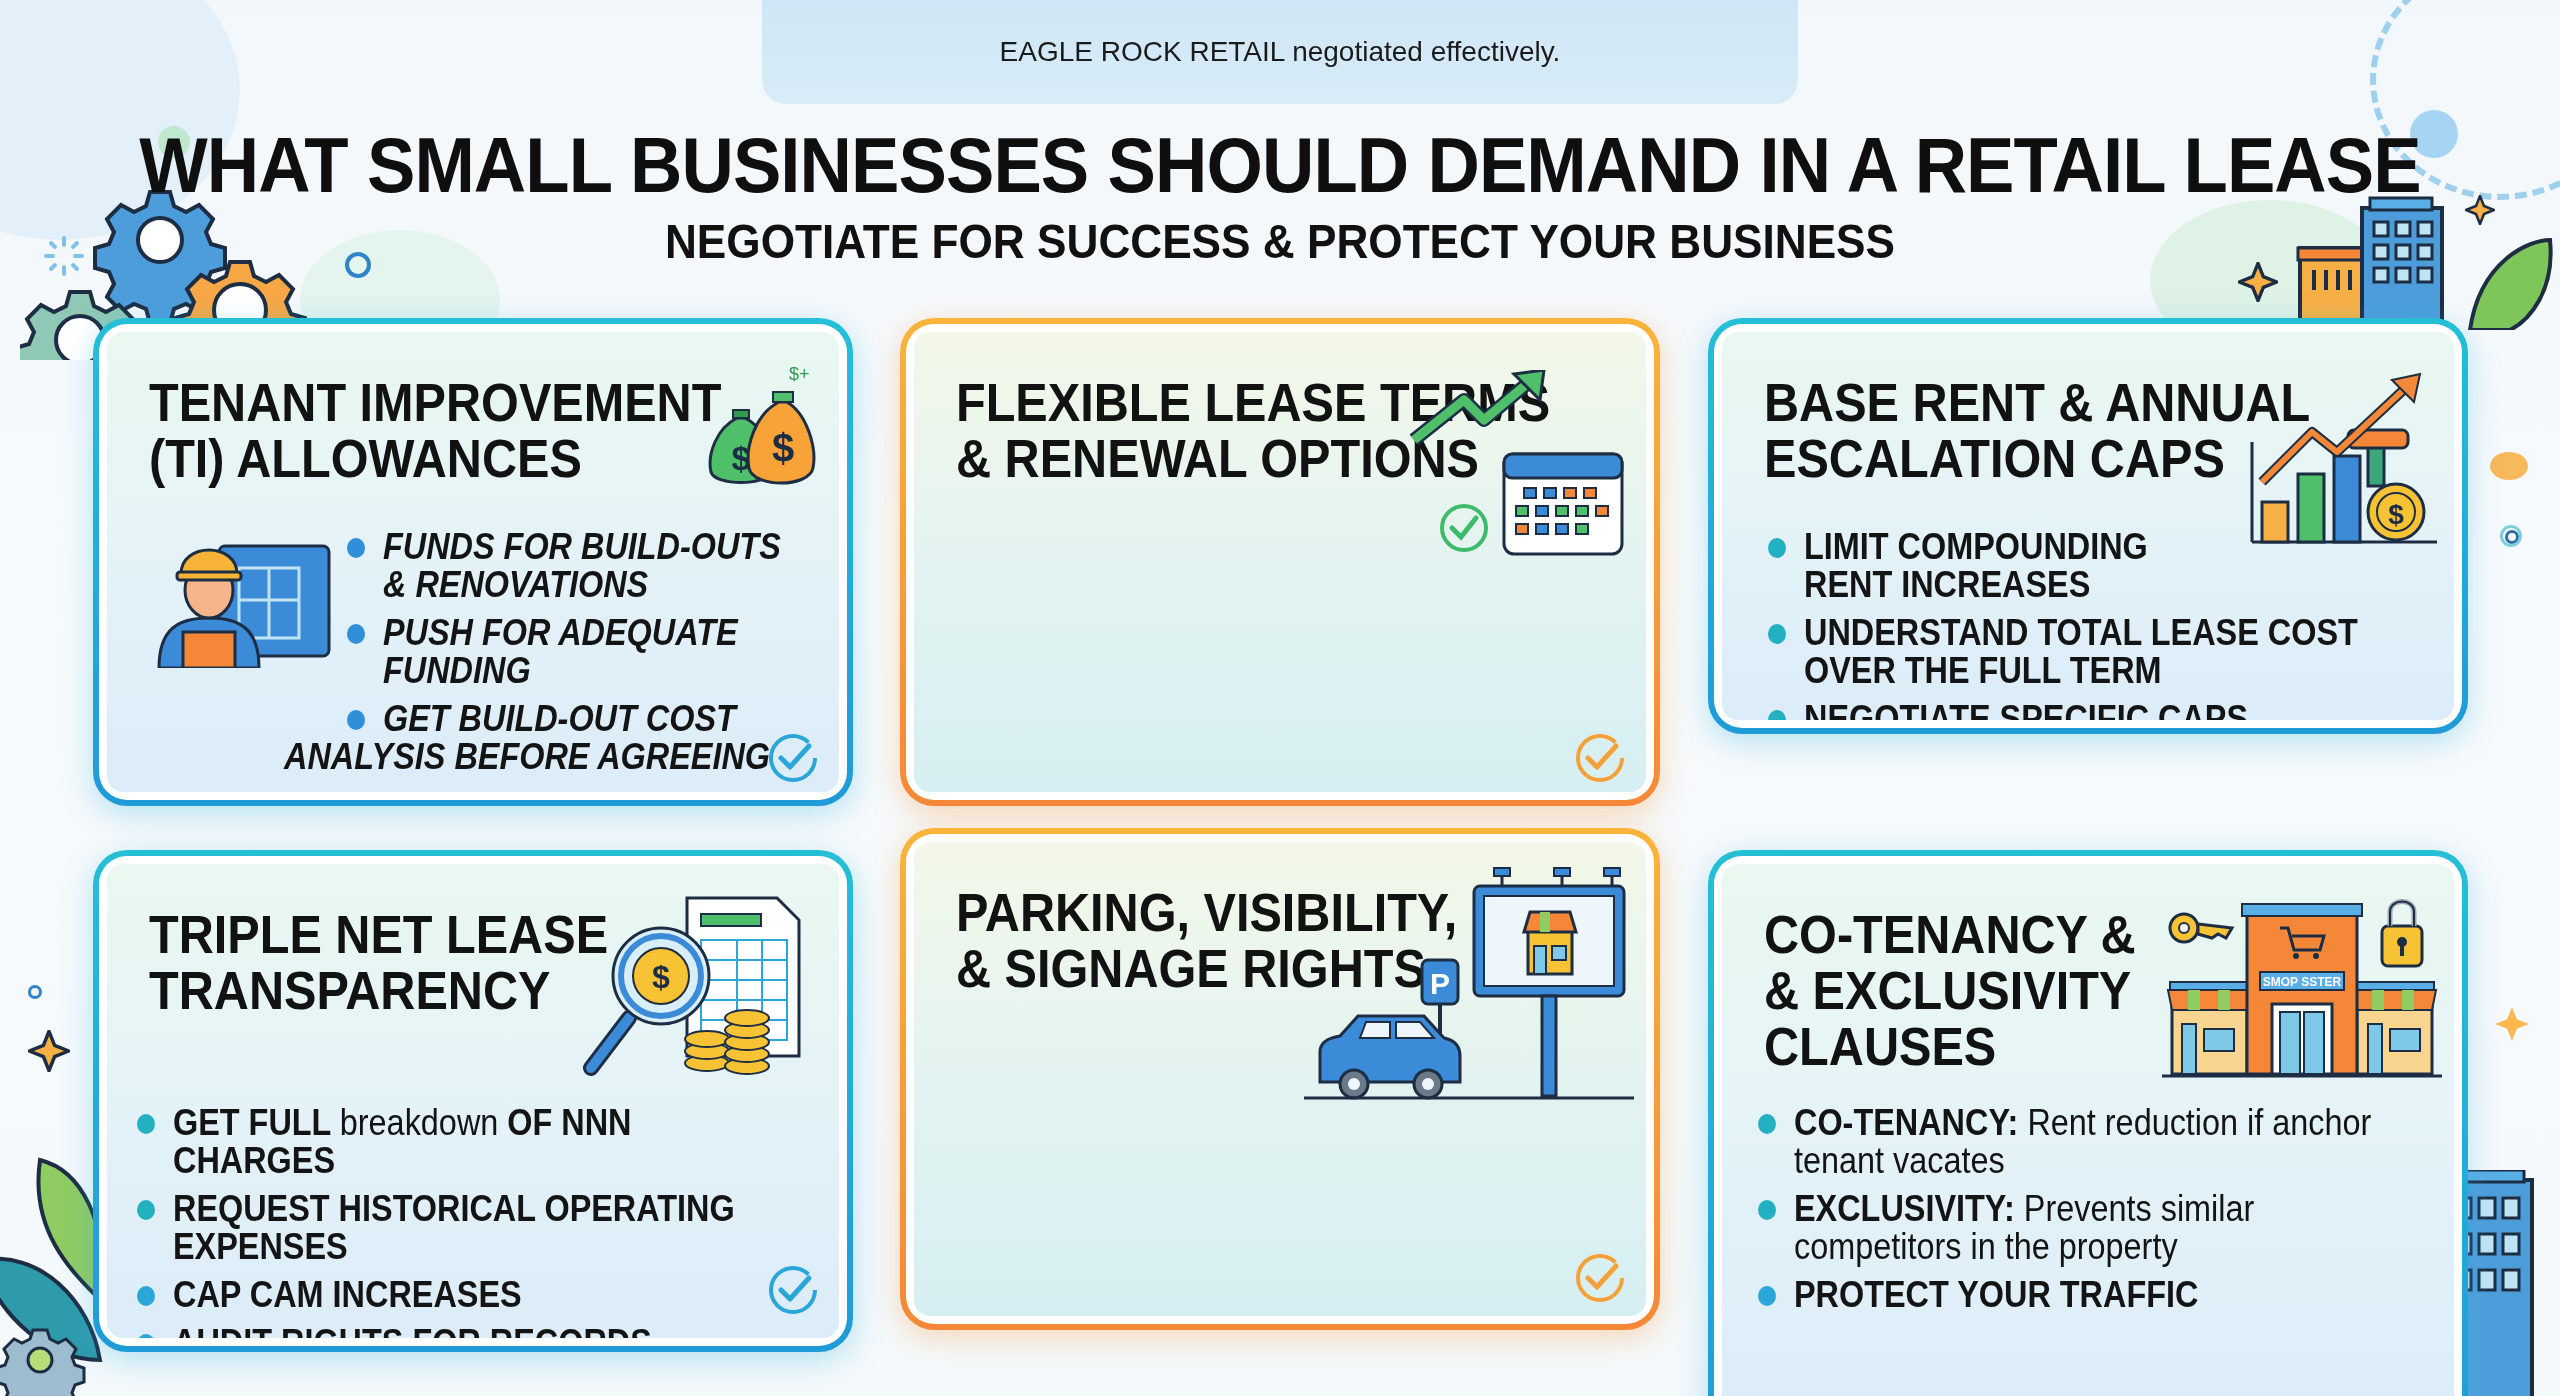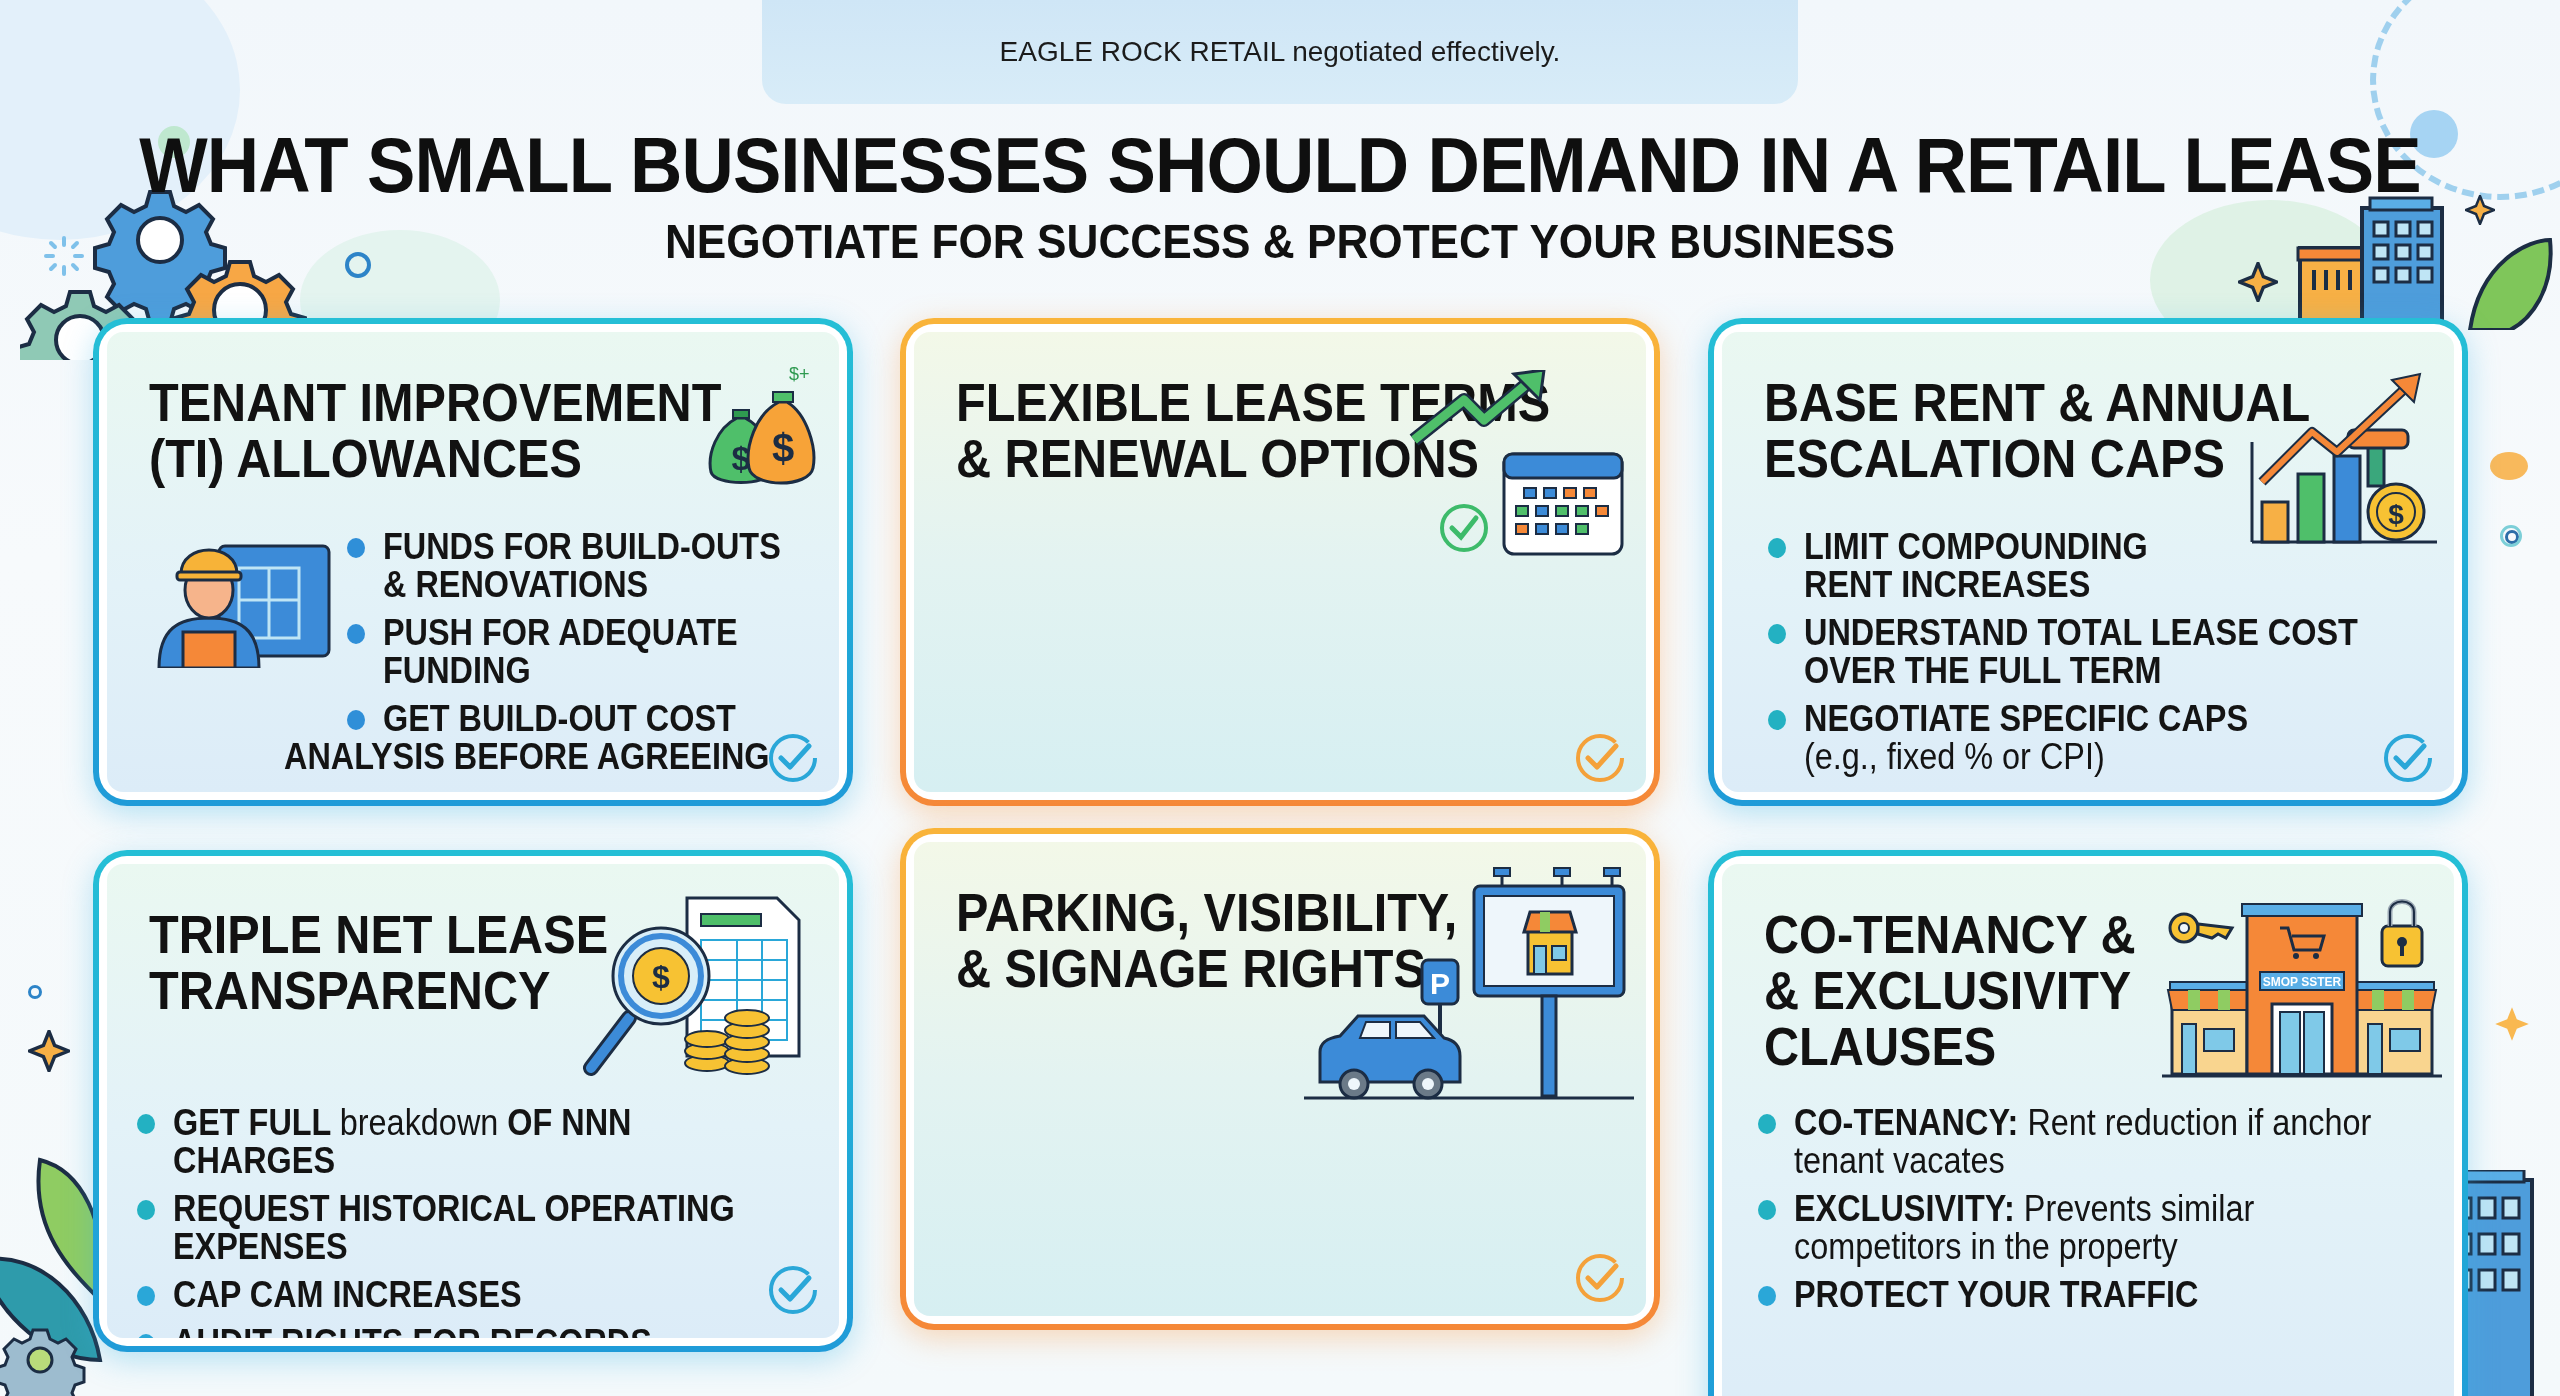--- a/index.html
+++ b/index.html
@@ -212,21 +212,21 @@
             <rect x="90" y="40" width="60" height="70"></rect>
             <line x1="120" y1="40" x2="120" y2="110"></line>
             <line x1="90" y1="72" x2="150" y2="72"></line>
           </g>
     <path d="M10,140 C10,100 30,90 60,90 C90,90 110,100 110,140 Z" fill="#3c8bd8" stroke="#1c2d44" stroke-width="3"></path>
     <rect x="34" y="104" width="52" height="36" fill="#f58838" stroke="#1c2d44" stroke-width="3"></rect>
     <ellipse cx="60" cy="62" rx="24" ry="28" fill="#f6b48b" stroke="#1c2d44" stroke-width="3"></ellipse>
     <path d="M32,46 C32,14 88,14 88,46 Z" fill="#f7b338" stroke="#1c2d44" stroke-width="3"></path>
     <rect x="28" y="44" width="64" height="8" rx="3" fill="#f7b338" stroke="#1c2d44" stroke-width="3"></rect>
   </svg>
-  <ul class="bullets" style="left:240px;top:196px;">
+  <ul class="bullets" style="left:240px;top:196px;font-style:italic;">
     <li><span class="dot" style="background:#2f8fd8"></span><span>FUNDS FOR BUILD-OUTS</span><br><span>&amp; RENOVATIONS</span></li>
     <li><span class="dot" style="background:#2f8fd8"></span><span>PUSH FOR ADEQUATE</span><br><span>FUNDING</span></li>
     <li><span class="dot" style="background:#2f8fd8"></span><span>GET BUILD-OUT COST</span><br><span style="margin-left:-110px">ANALYSIS BEFORE AGREEING</span></li>
   </ul>
   <svg class="check" style="left:660px;top:400px;" viewBox="0 0 52 52">
           <circle cx="26" cy="26" r="22" fill="none" stroke="#2aa7d8" stroke-width="4" stroke-dasharray="120 20"></circle>
           <path d="M14,26 L23,35 L42,14" fill="none" stroke="#2aa7d8" stroke-width="5" stroke-linecap="round" stroke-linejoin="round"></path>
         </svg>
  </div>
     </div>
@@ -262,21 +262,21 @@
     <path d="M48,158 L57,167 L72,148" fill="none" stroke="#3dbb6a" stroke-width="5" stroke-linecap="round"></path>
   </svg>
   <svg class="check" style="left:660px;top:400px;" viewBox="0 0 52 52">
           <circle cx="26" cy="26" r="22" fill="none" stroke="#f4a13a" stroke-width="4" stroke-dasharray="120 20"></circle>
           <path d="M14,26 L23,35 L42,14" fill="none" stroke="#f4a13a" stroke-width="5" stroke-linecap="round" stroke-linejoin="round"></path>
         </svg>
  </div>
     </div>
 </div>
 
-<div class="card blue" style="left:1708px;top:318px;height:488px;">
+<div class="card blue" style="left:1708px;top:318px;height:416px;">
  <div class="card-inner">
       <div class="card-face">
   <div class="card-title">BASE RENT &amp; ANNUAL
 ESCALATION CAPS</div>
   <svg class="icon" style="left:520px;top:40px;" width="200" height="180" viewBox="0 0 200 180">
     <line x1="10" y1="70" x2="10" y2="170" stroke="#1c2d44" stroke-width="3"></line>
     <line x1="10" y1="170" x2="195" y2="170" stroke="#1c2d44" stroke-width="3"></line>
     <rect x="20" y="130" width="26" height="40" fill="#f7b045" stroke="#1c2d44" stroke-width="3"></rect>
     <rect x="56" y="102" width="26" height="68" fill="#4fbf6a" stroke="#1c2d44" stroke-width="3"></rect>
     <rect x="92" y="84" width="26" height="86" fill="#3c8bd8" stroke="#1c2d44" stroke-width="3"></rect>

